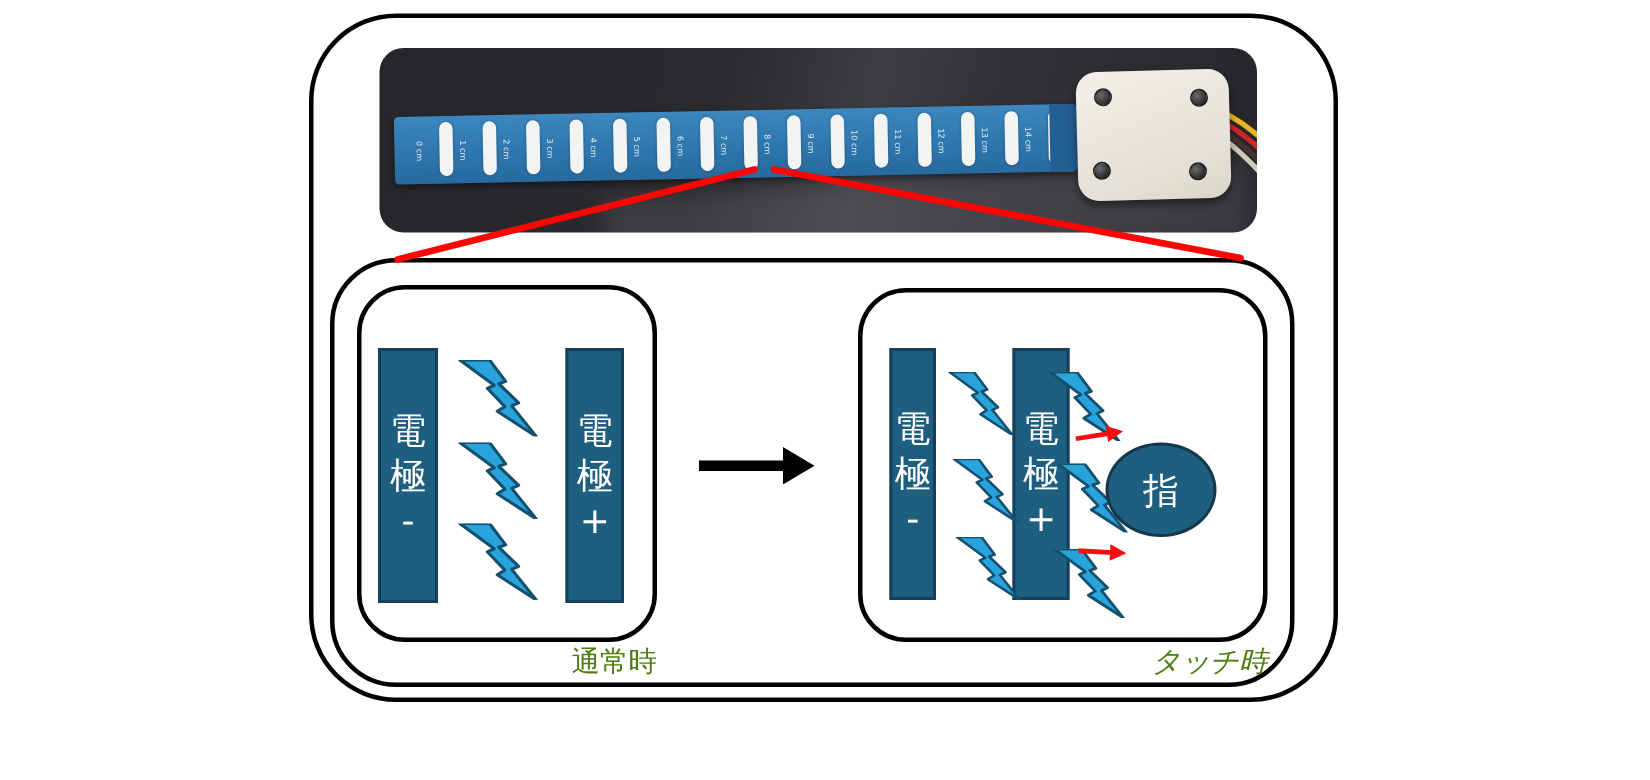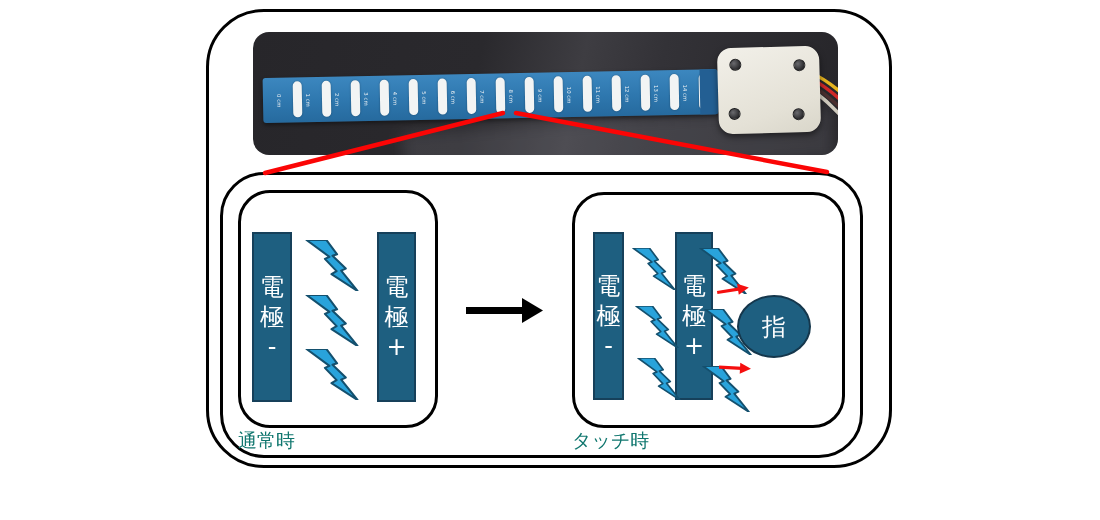--- a/index.html
+++ b/index.html
@@ -69,24 +69,24 @@
   .inner-box {
     position:absolute; left:11px; top:160px; width:643px; height:286px;
     border:3px solid #000; border-radius:44px; background:#fff;
   }
   .panel {
     position:absolute; border:3px solid #000; border-radius:32px; background:#fff;
   }
   .panel-normal { left:15px;  top:15px; width:200px; height:238px; }
   .panel-touch  { left:349px; top:17px; width:273px; height:236px; }
   .panel-label {
-    position:absolute; top:253px; font-size:19px; color:#0f766e; text-align:left;
+    position:absolute; top:253px; font-size:19px; color:#4d7c0f; text-align:right;
   }
   .panel-label.normal { left:15px;  width:200px; }
-  .panel-label.touch  { left:349px; width:273px; }
+  .panel-label.touch  { left:349px; width:273px;font-style:italic; }
 
   .electrode {
     position:absolute; background:#1e5f80; border:2.5px solid #16405a;
     display:flex; align-items:center; justify-content:center; text-align:center;
     color:#fff; font-size:24px; line-height:1.25; white-space:pre-line;
   }
   .pn-neg { left:11px;  top:39px; width:40px; height:170px; }
   .pn-pos { left:136px; top:39px; width:39px; height:170px; }
   .pt-neg { left:18px;  top:37px; width:31px; height:168px; }
   .pt-pos { left:100px; top:37px; width:38px; height:168px; }

